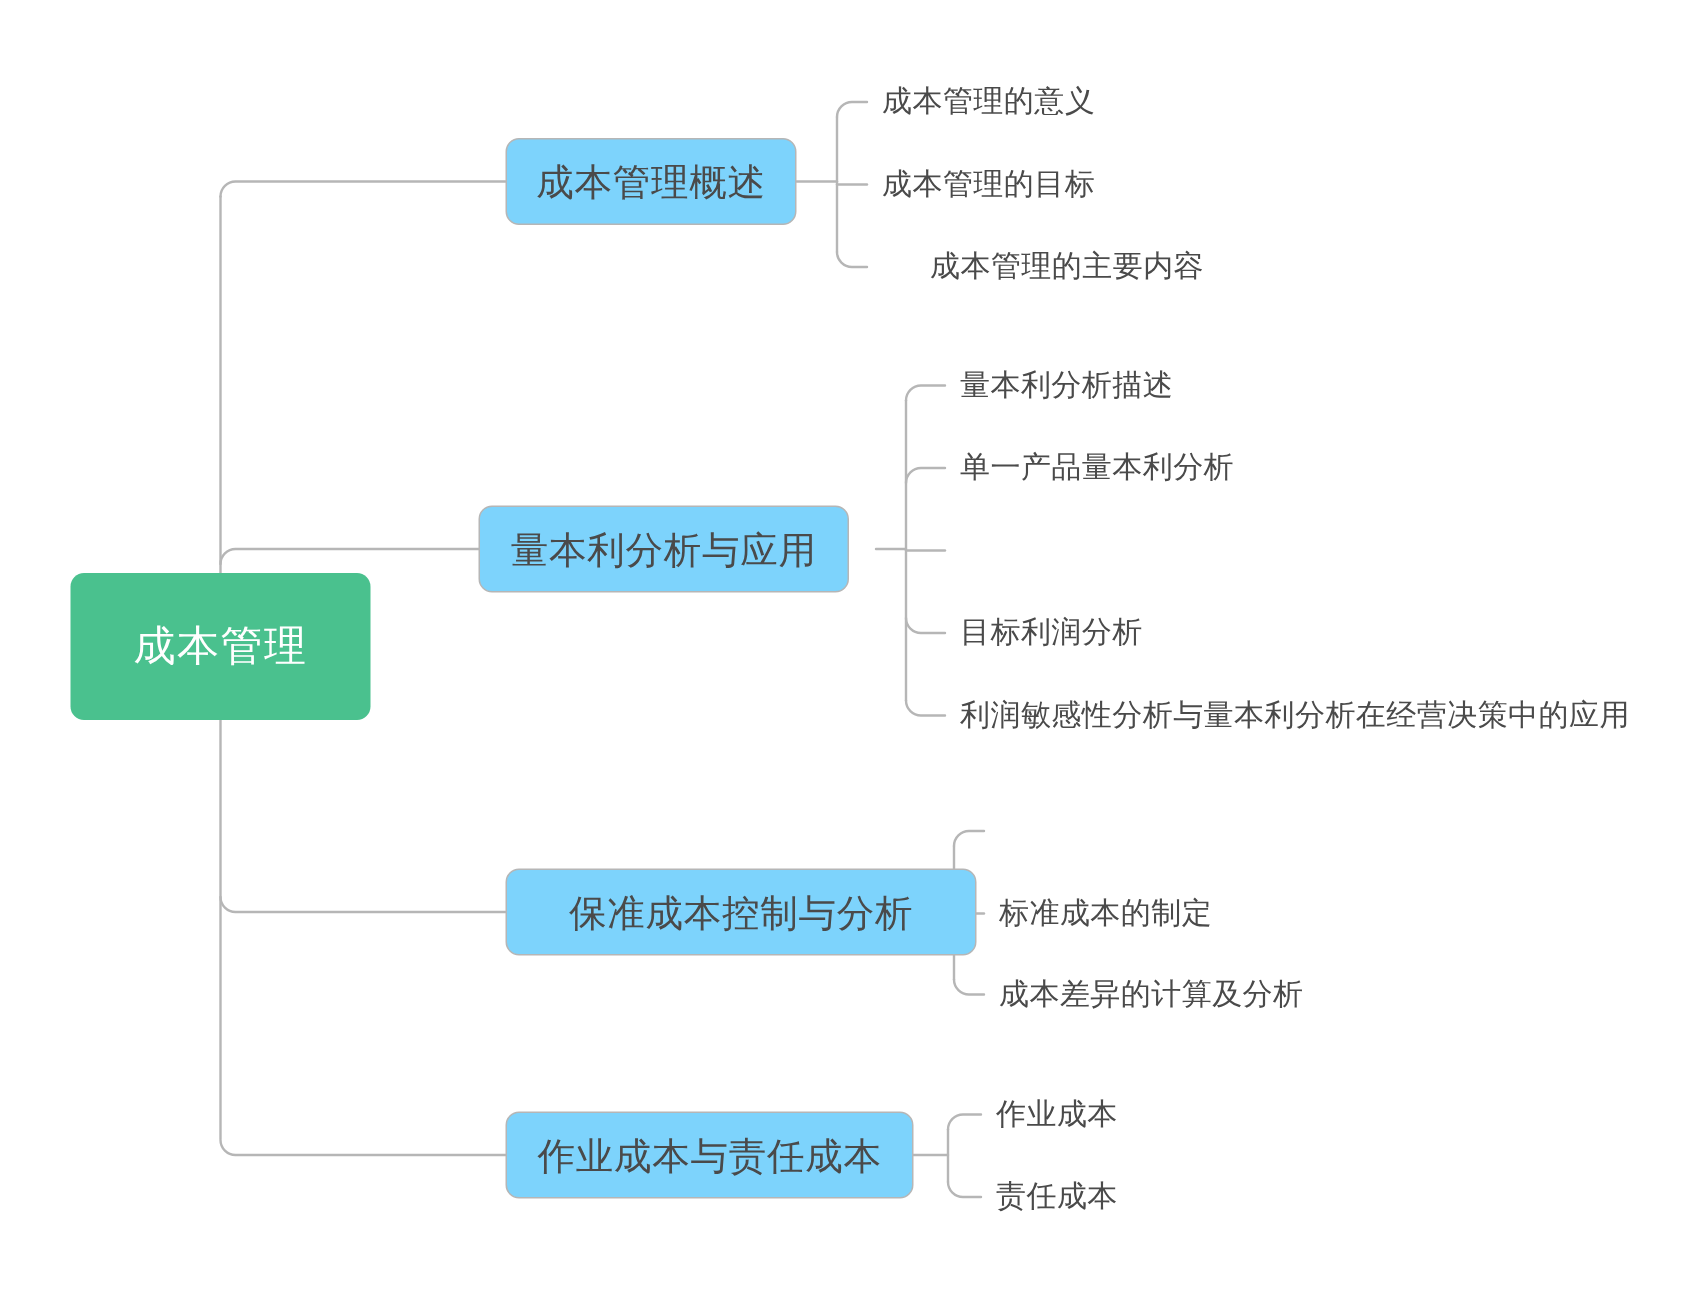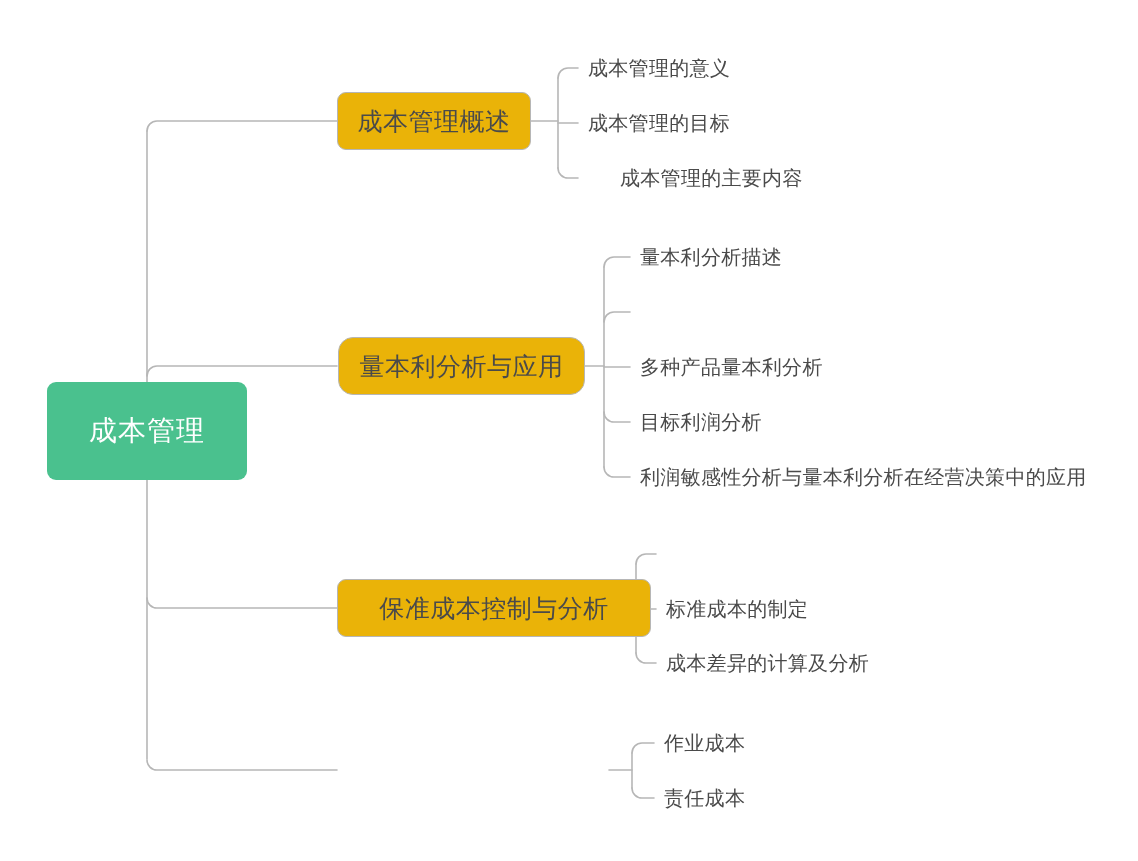--- a/index.html
+++ b/index.html
@@ -42,30 +42,30 @@
     width: 200px;
     height: 98px;
     background: #4ac18e;
     border-radius: 9px;
     color: #ffffff;
     font-size: 28px;
     letter-spacing: 1px;
   }
   
   .branch-node {
-    background: #eab308;
+    background: #7dd3fc;
     border: 1px solid #b6b6b6;
     border-radius: 9px;
     color: #4a4a4a;
     font-size: 25px;
     height: 58px;
     letter-spacing: 0.5px;
   }
   #branch-node-0 { left: 337px; top: 92px;  width: 194px; }
-  #branch-node-1 { left: 338px; top: 337px; width: 247px; border-radius: 15px; }
+  #branch-node-1 { left: 319px; top: 337px; width: 247px; }
   #branch-node-2 { left: 337px; top: 579px; width: 314px; }
   #branch-node-3 { left: 337px; top: 741px; width: 272px; }
   
   .leaf-label {
     position: absolute;
     color: #4a4a4a;
     font-size: 20px;
     line-height: 24px;
     white-space: nowrap;
     letter-spacing: 0.3px;
@@ -126,27 +126,30 @@
   </div>
 
   <div class="node branch-node" id="branch-node-1">
     <span>量本利分析与应用</span>
   </div>
 
   <div class="node branch-node" id="branch-node-2">
     <span>保准成本控制与分析</span>
   </div>
 
+  <div class="node branch-node" id="branch-node-3">
+    <span>作业成本与责任成本</span>
+  </div>
 
   <div class="leaf-label" style="left:588px; top:68px;">成本管理的意义</div>
   <div class="leaf-label" style="left:588px; top:123px;">成本管理的目标</div>
   <div class="leaf-label" style="left:588px; top:178px;margin-left:32px;">成本管理的主要内容</div>
 
   <div class="leaf-label" style="left:640px; top:257px;">量本利分析描述</div>
-  <div class="leaf-label" style="left:640px; top:367px;">多种产品量本利分析</div>
+  <div class="leaf-label" style="left:640px; top:312px;">单一产品量本利分析</div>
   <div class="leaf-label" style="left:640px; top:422px;">目标利润分析</div>
   <div class="leaf-label" style="left:640px; top:477px;">利润敏感性分析与量本利分析在经营决策中的应用</div>
 
   <div class="leaf-label" style="left:666px; top:609px;">标准成本的制定</div>
   <div class="leaf-label" style="left:666px; top:663px;">成本差异的计算及分析</div>
 
   <div class="leaf-label" style="left:664px; top:743px;">作业成本</div>
   <div class="leaf-label" style="left:664px; top:798px;">责任成本</div>
 
 </div>

